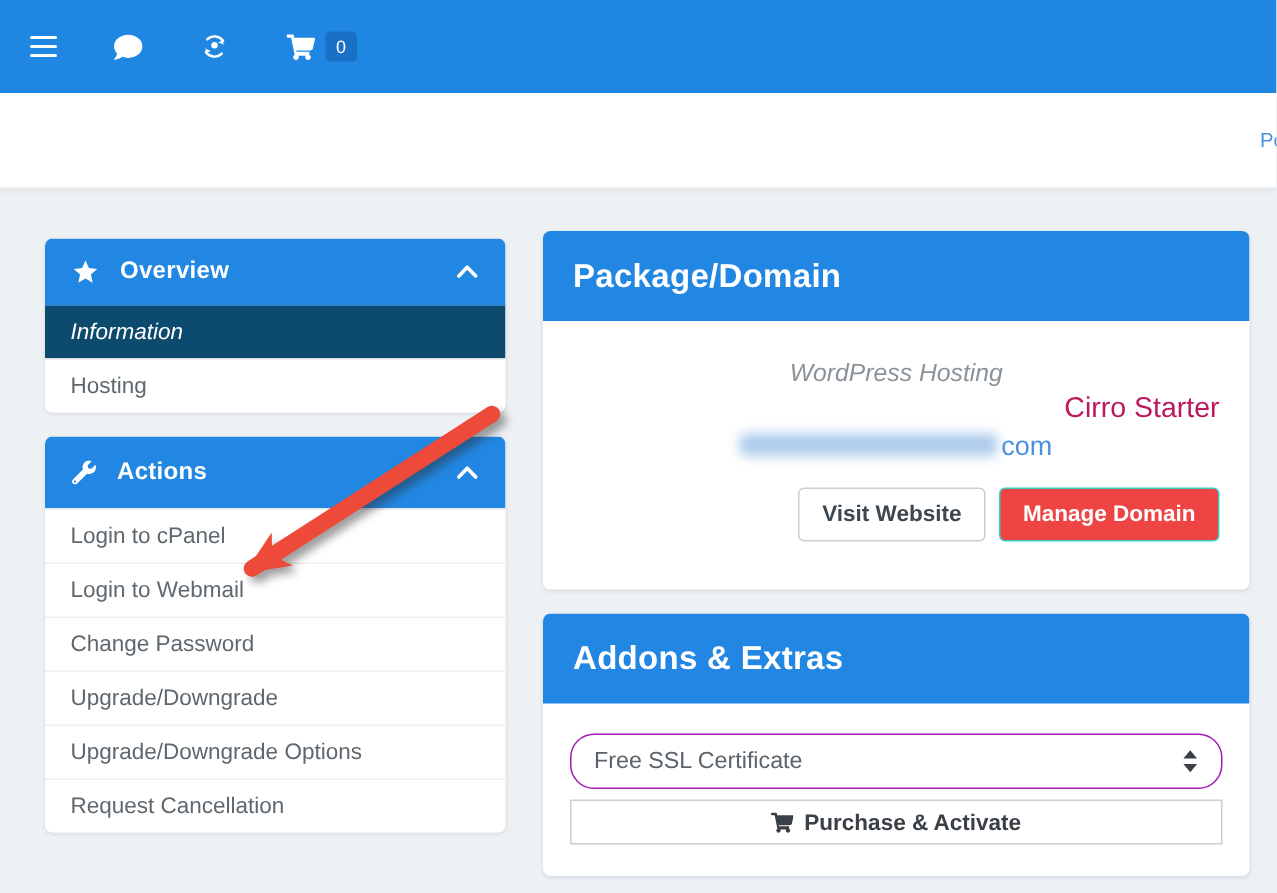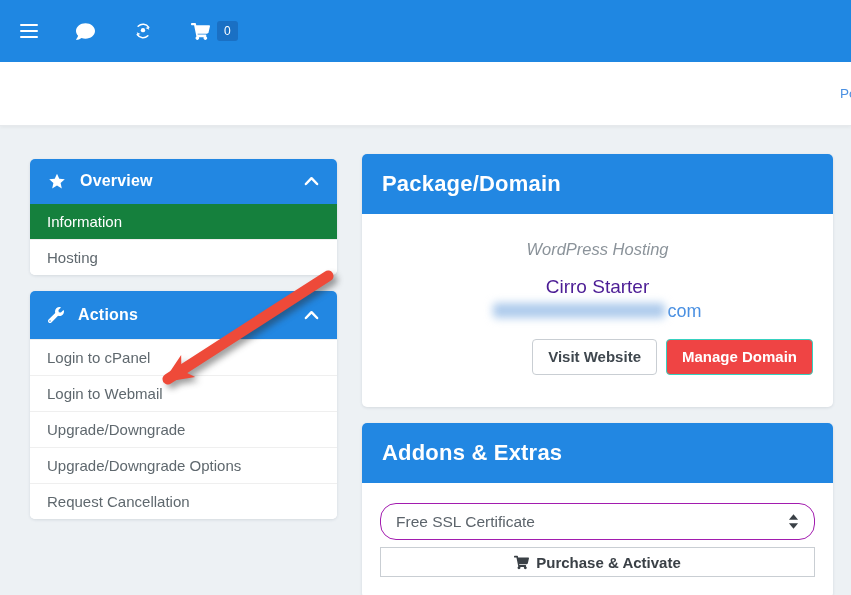--- a/index.html
+++ b/index.html
@@ -94,31 +94,32 @@
   .menu-item {
     padding: 9px 17px;
     font-size: 15px;
     color: #5f686e;
     border-top: 1px solid #efefef;
     background: #fff;
     cursor: pointer;
   }
   .menu-item:first-child { border-top: none; }
   .menu-item.active {
-    background: #15803d;
+    background: #0c4a6e;
     color: #ffffff;
     border-top-color: #2287e2;
+    font-style: italic;
   }
   .actions-head { padding: 15px 18px; }
 
   
   .big-head { padding: 17px 20px; font-size: 22px; }
   .pkg-body { padding: 26px 20px 32px; text-align: center; border-radius: 29px; }
   .product-group { font-style: italic; color: #8b939a; font-size: 16.5px; }
-  .product-name { color: #4c1d95; font-size: 19px; font-weight: 500; margin-top: 17px; }
+  .product-name { color: #be185d; font-size: 19px; font-weight: 500; margin-top: 3px; text-align: right; }
   .domain-line { margin-top: 3px; font-size: 18px; color: #4a90e2; }
   .domain-blur {
     display: inline-block;
     width: 172px;
     height: 15px;
     border-radius: 4px;
     background: #aecbec;
     filter: blur(4px);
     vertical-align: -1px;
     margin-right: 2px;
@@ -244,20 +245,21 @@
         </span>
         <span class="head-label">Actions</span>
         <span class="chevron">
           <svg width="15" height="10" viewBox="0 0 16 10" fill="none">
               <path d="M2 8.2 L8 2 L14 8.2" stroke="#ffffff" stroke-width="2.6" stroke-linecap="round" stroke-linejoin="round"></path>
             </svg>
         </span>
       </div>
       <div class="menu-item">Login to cPanel</div>
       <div class="menu-item">Login to Webmail</div>
+      <div class="menu-item">Change Password</div>
       <div class="menu-item">Upgrade/Downgrade</div>
       <div class="menu-item">Upgrade/Downgrade Options</div>
       <div class="menu-item">Request Cancellation</div>
     </div>
 
   </aside>
 
   <section class="col-right">
 
     <div class="panel">

